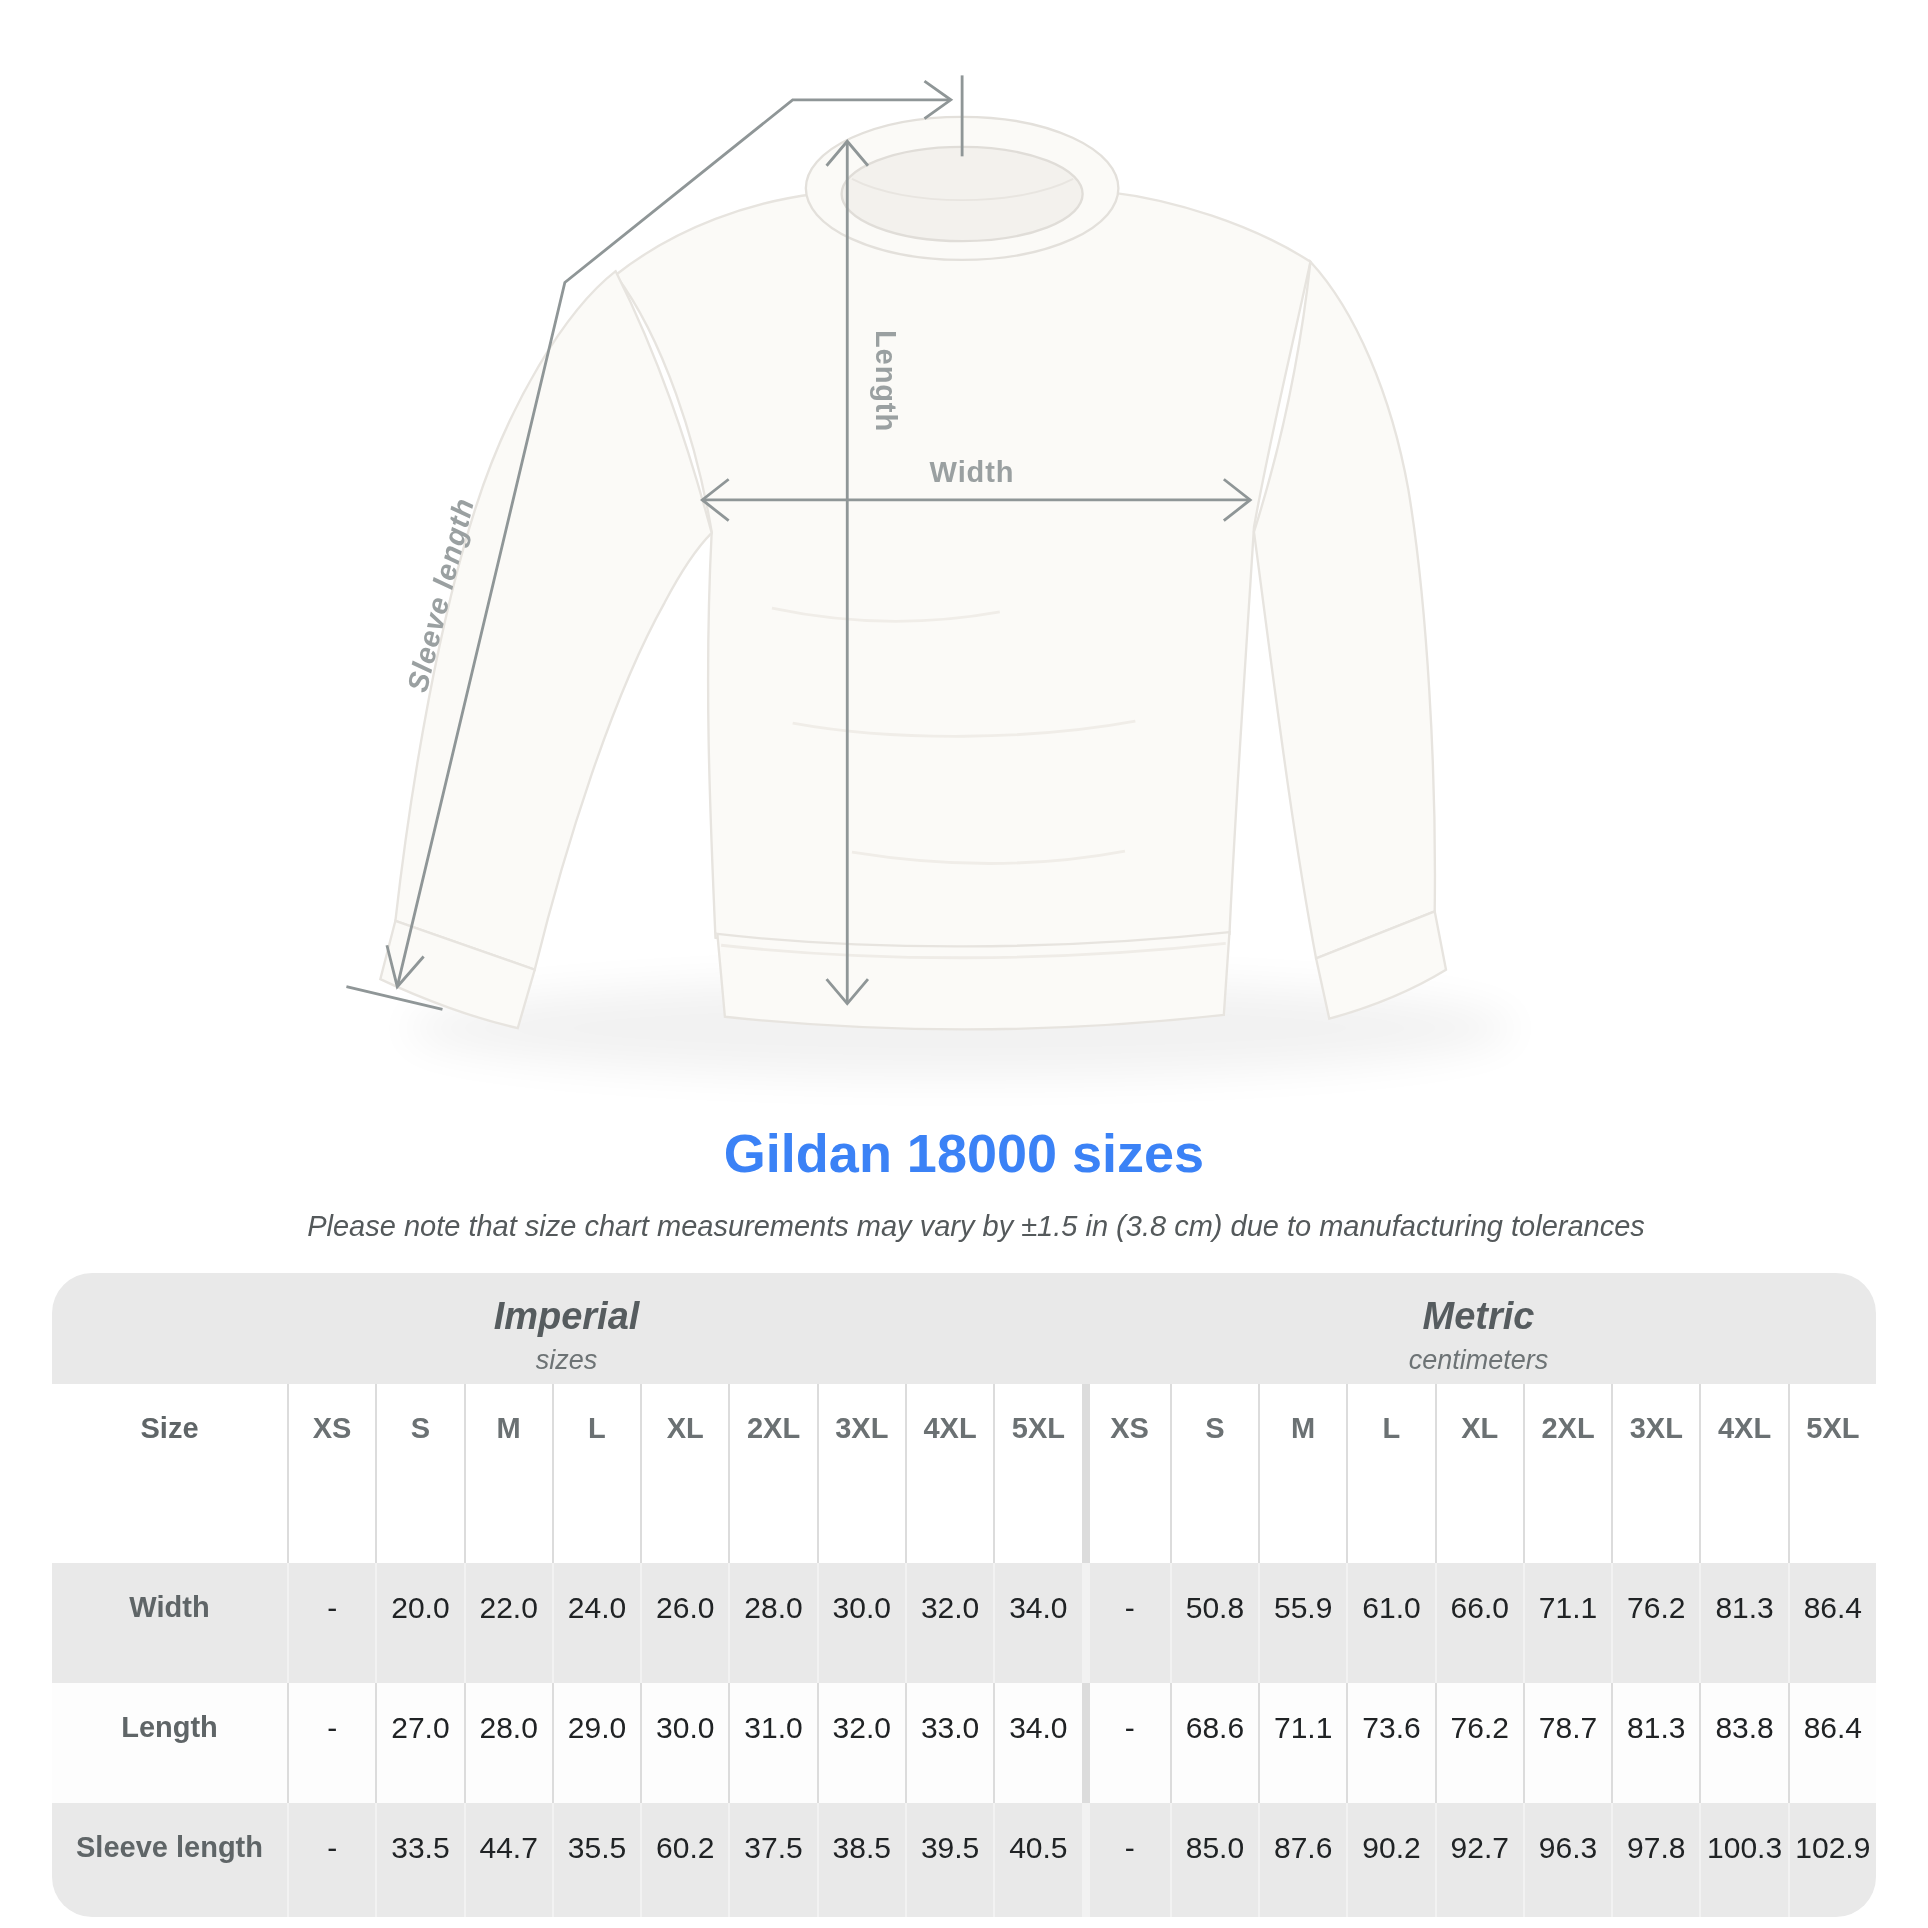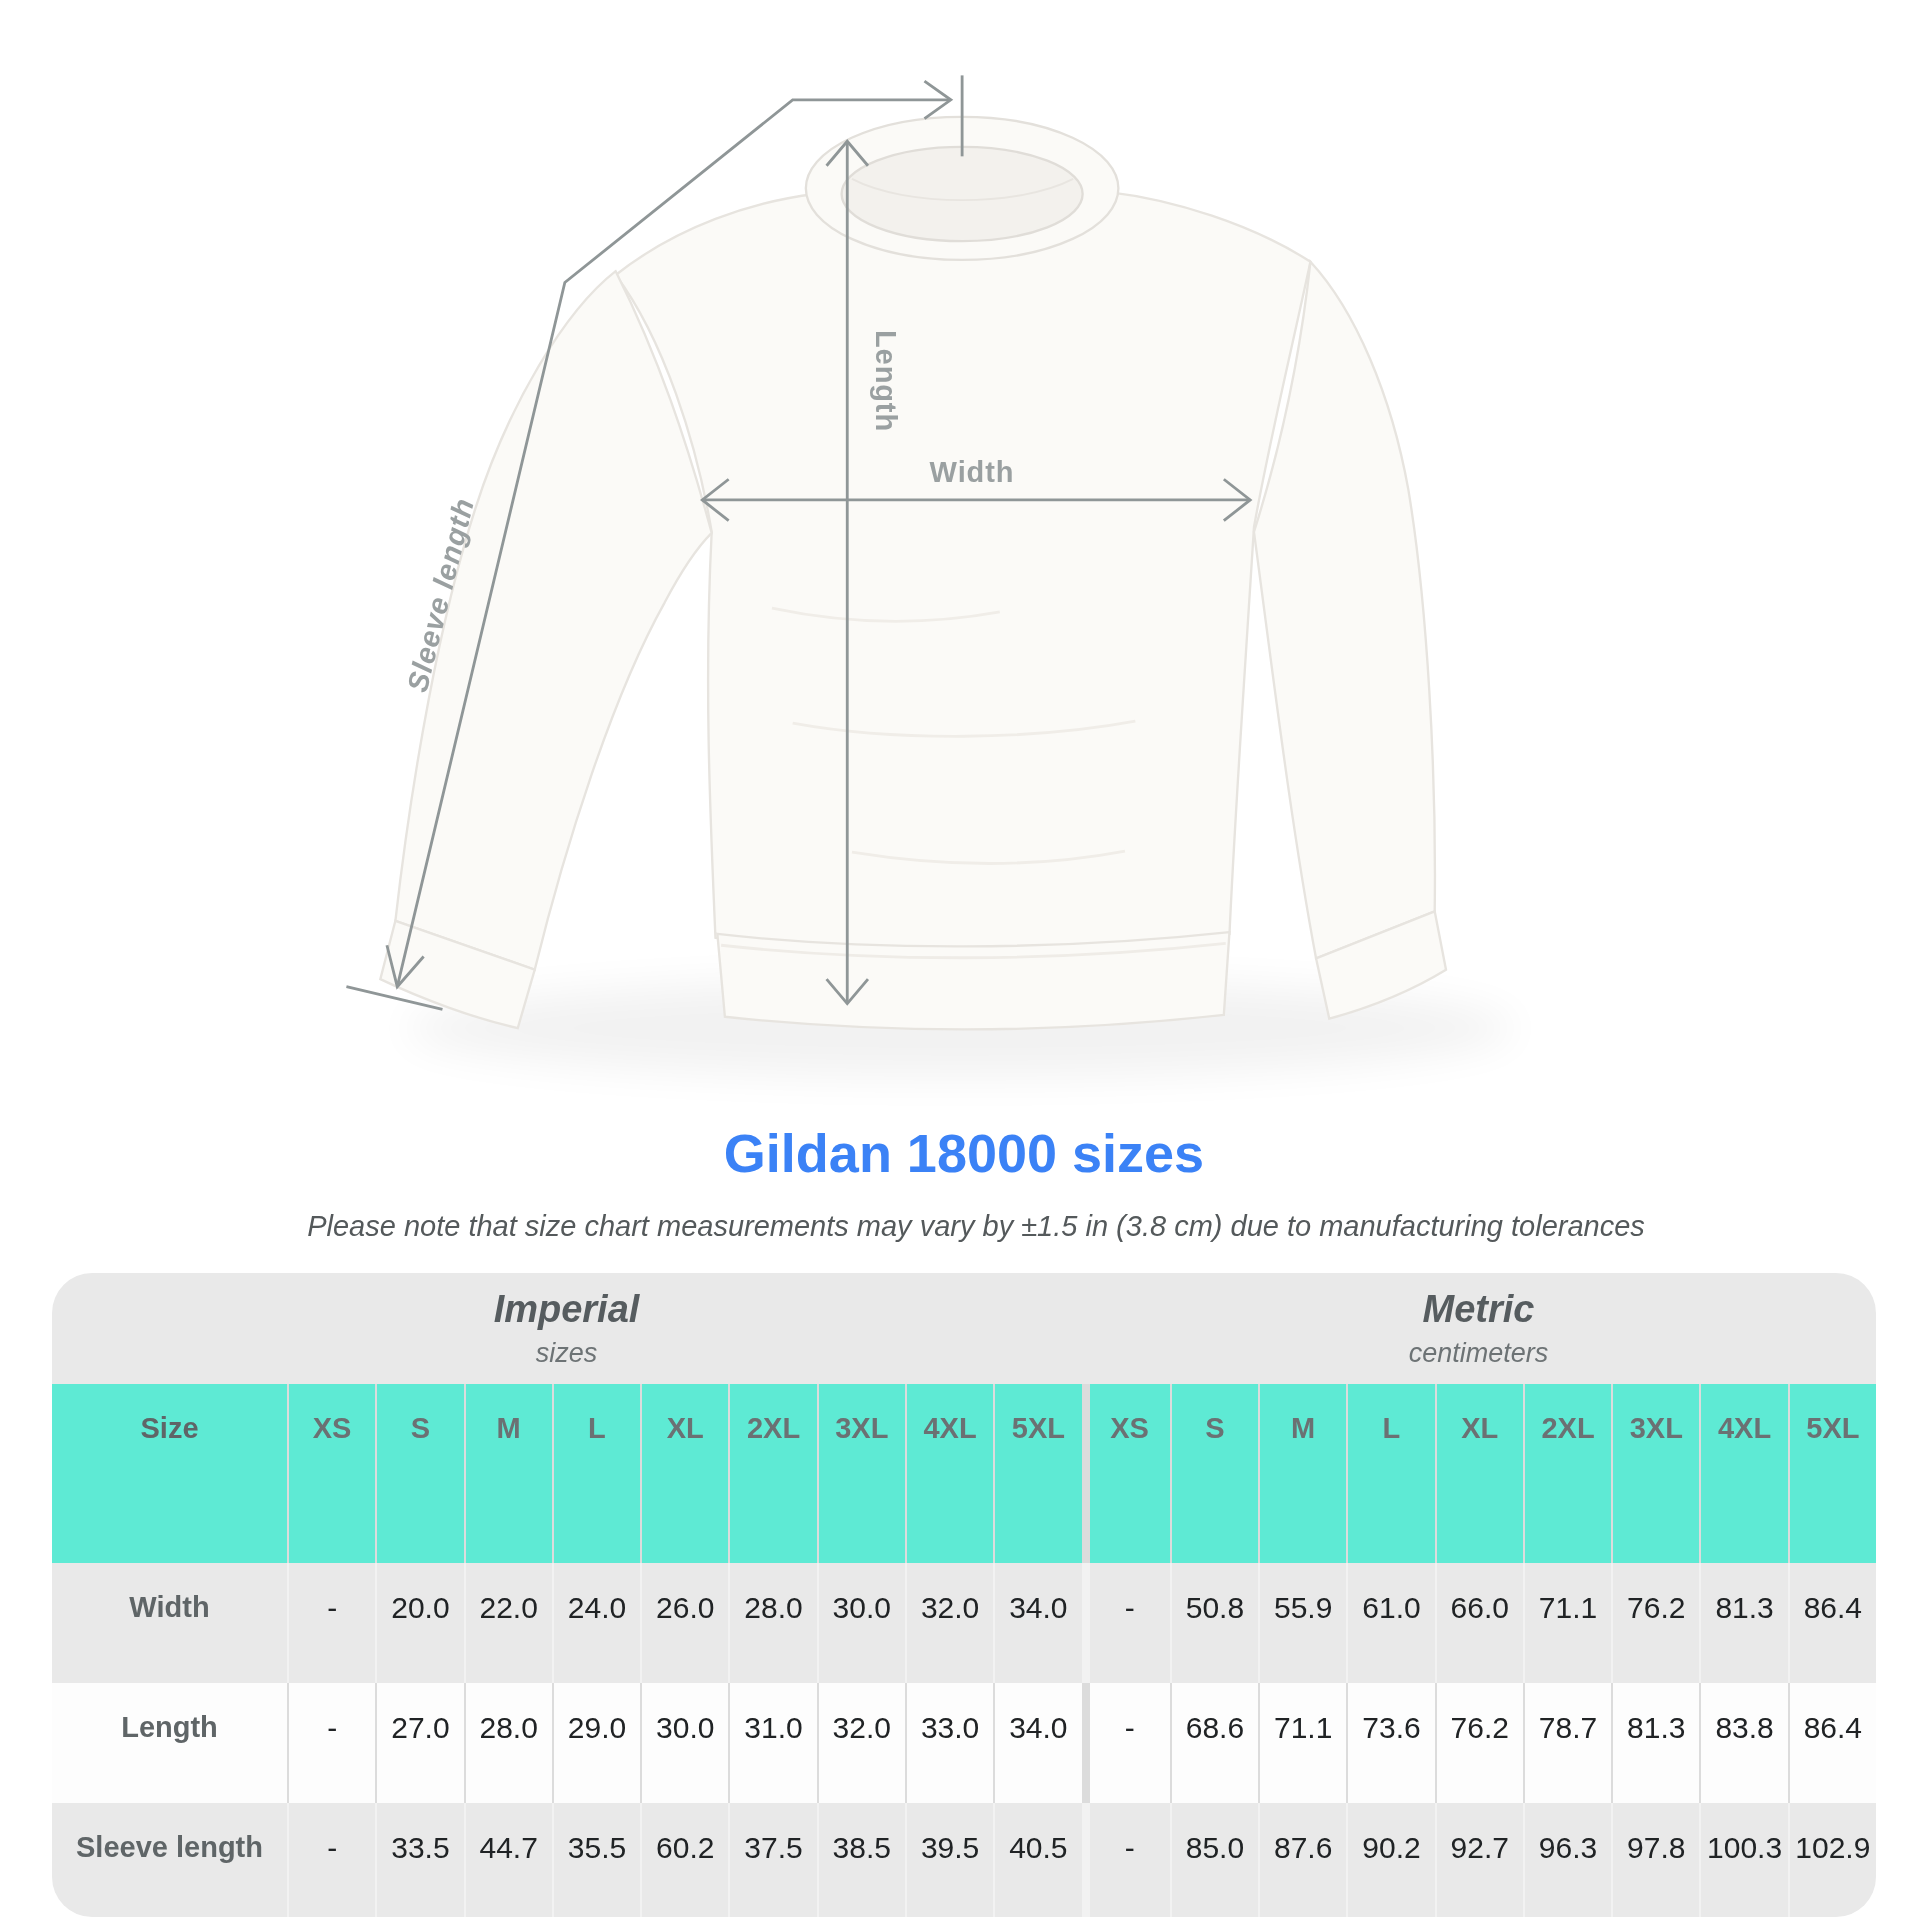--- a/index.html
+++ b/index.html
@@ -27,35 +27,35 @@
   .page-subtitle{
     position:absolute;left:0;top:1198px;width:100%;margin:12px;text-align:center;
     font-size:29px;font-style:italic;color:#54595b;
   }
   
   .size-table{
     position:absolute;left:52px;top:1273px;width:1824px;height:644px;
     background:#e9e9e9;border-radius:40px;overflow:hidden;
   }
   .unit-band{display:flex;height:111px;}
-  .unit-cell{text-align:center;padding-top:16px;box-sizing:border-box;}
+  .unit-cell{text-align:center;padding-top:23px;box-sizing:border-box;}
   .unit-imperial{width:1029px;}
   .unit-metric{width:795px;}
   .unit-name{font-size:38px;font-weight:bold;font-style:italic;color:#565c5f;line-height:1.1;}
   .unit-sub{font-size:27px;font-style:italic;color:#6d7375;margin-top:7.5px;}
   .grid{
     position:absolute;left:0;top:111px;width:1824px;
     display:grid;grid-template-columns:235px repeat(18,1fr);
     grid-template-rows:179px 120px 120px 115px;
   }
   .c{
     display:flex;justify-content:center;align-items:flex-start;
     box-sizing:border-box;font-size:30px;color:#202325;padding-top:28px;
   }
-  .hdr{background:#5eead4;font-weight:bold;color:#6b7173;font-size:29px;}
+  .hdr{background:#ffffff;font-weight:bold;color:#6b7173;font-size:29px;}
   .w{background:#fdfdfd;}
   .g{background:transparent;}
   .lab{font-weight:bold;color:#5f6567;font-size:29px;}
   .bl{border-left:2.8px solid #dcdcdc;}
   .g.bl{border-left-color:#f2f2f2;}
   .m0{border-left-width:8.5px;}
 </style>
 </head>
 <body>
 

